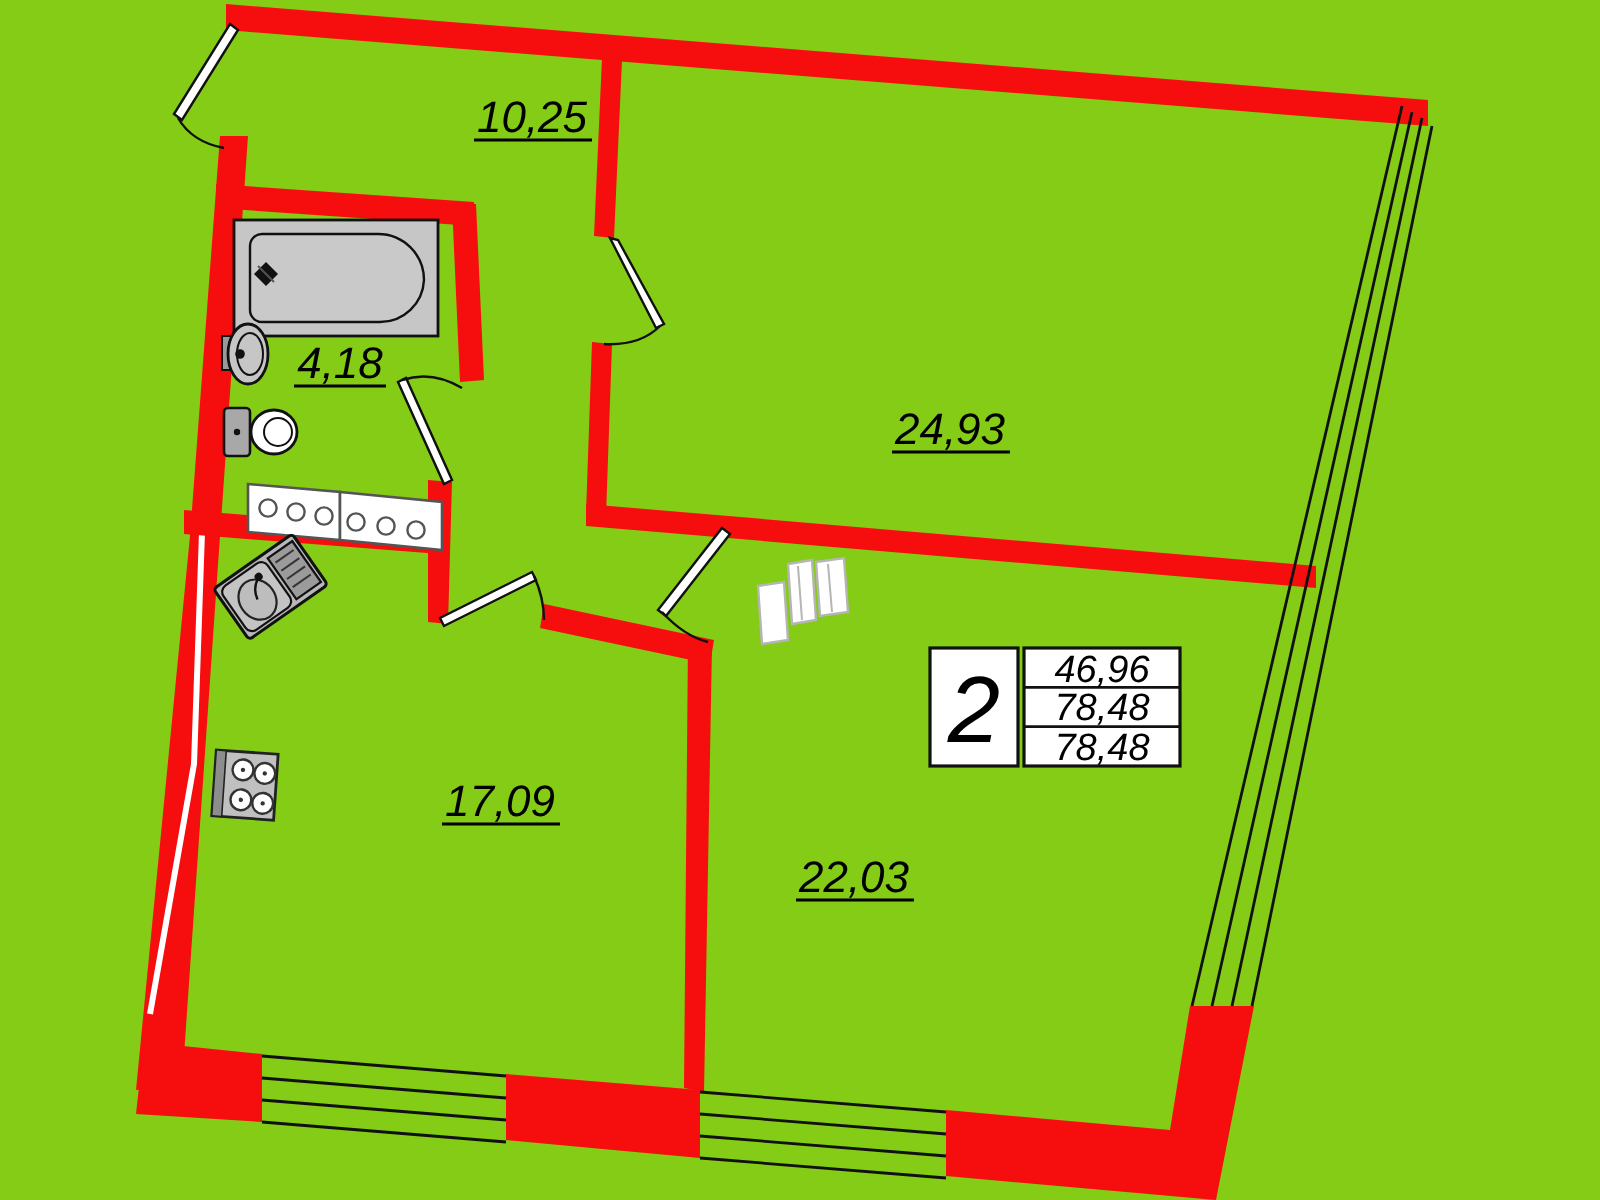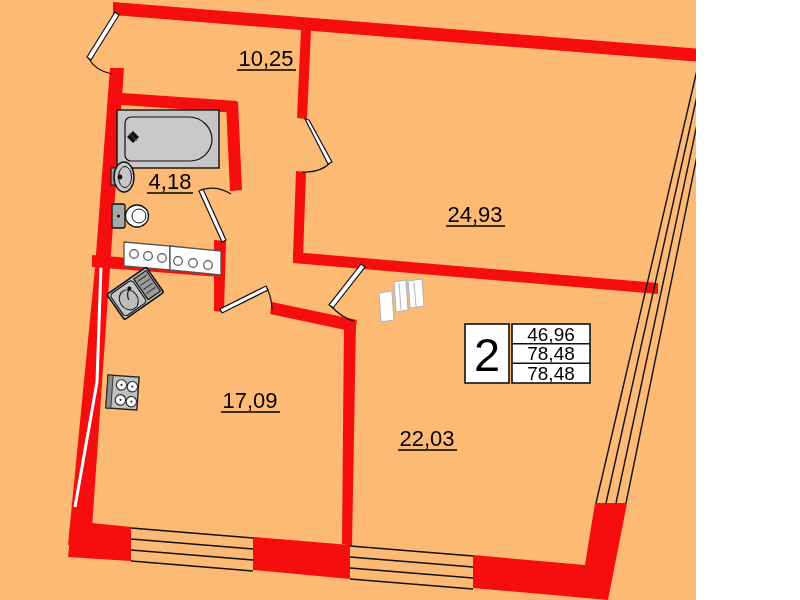--- a/index.html
+++ b/index.html
@@ -1,16 +1,16 @@
 <!DOCTYPE html>
 <html><head>
 <meta charset="utf-8">
 <style>
   html,body{margin:0;padding:0;background:#ffffff;}
-  .stage{width:696px;height:600px;position:relative;background:#fdba74;overflow:hidden;}
+  .stage{width:800px;height:600px;position:relative;background:#84cc16;overflow:hidden;font-style:italic;}
   svg{display:block;}
   .room-label{font-family:"Liberation Sans",sans-serif;font-size:22px;fill:#000;text-anchor:middle;}
   .ulabel{stroke:#000;stroke-width:1.6;}
   .wall{fill:#f60d0d;stroke:none;}
   .winline{stroke:#111;stroke-width:1.4;fill:none;}
   .doorleaf{fill:#fff;stroke:#111;stroke-width:1.2;}
   .doorarc{fill:none;stroke:#111;stroke-width:1.2;}
   .fx-stroke{stroke:#111;stroke-width:1.4;}
   .infobox-val{font-family:"Liberation Sans",sans-serif;font-size:19px;fill:#000;text-anchor:middle;}
   .infobox-big{font-family:"Liberation Sans",sans-serif;font-size:47px;fill:#000;text-anchor:middle;}

